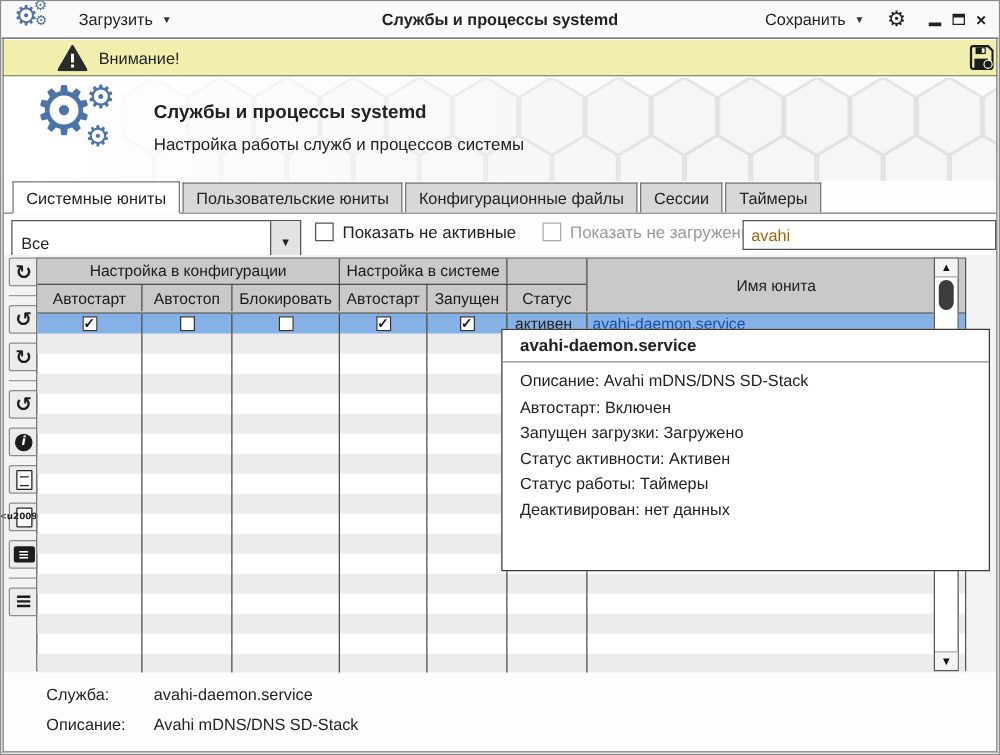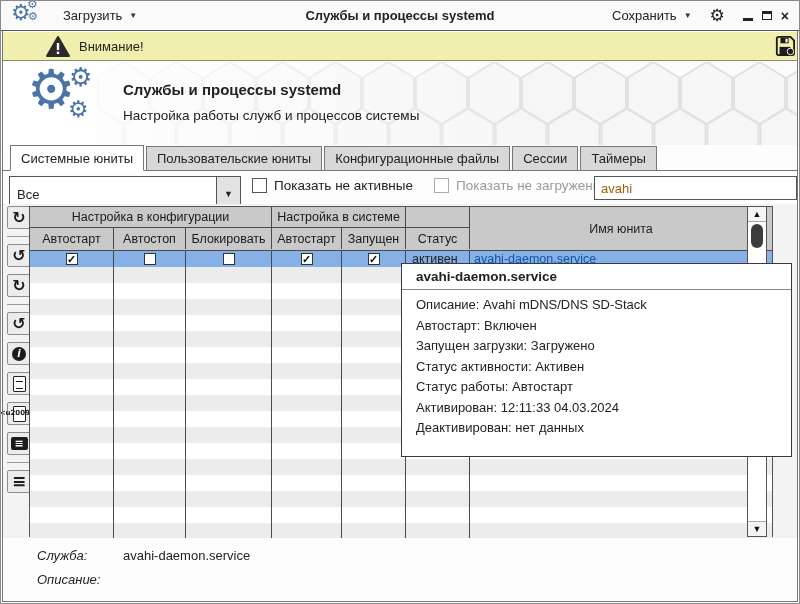--- a/index.html
+++ b/index.html
@@ -148,21 +148,21 @@
     background:#fff; border:1px solid #3a3a3a; z-index:50; }
   .tt-title{ height:26px; line-height:25px; padding-left:14px; font-weight:bold;
     font-size:13.5px; border-bottom:1px solid #888; }
   .tt-lines{ padding:5px 8px 0 14px; }
   .tt-line{ height:20.5px; line-height:20.5px; font-size:13px; white-space:nowrap; }
 
   
   .footer{ position:absolute; left:2px; right:2px; top:537px; height:58px; background:#fdfdfd; }
   .f-row{ position:absolute; left:34px; display:flex; }
   .f-row1{ top:10px; } .f-row2{ top:34px; }
-  .f-label{ width:86px; font-size:13px;font-style:italic; }
+  .f-label{ width:86px; font-size:13px; }
   .f-value{ font-size:13px; }
 </style>
 </head>
 <body>
 
 <div class="window">
 
   <div class="titlebar">
     <span class="gearcluster">
       <span class="g1">⚙</span>
@@ -491,30 +491,30 @@
     </div>
   </div>
 
   <div class="tooltip">
     <div class="tt-title">avahi-daemon.service</div>
     <div class="tt-lines">
         <div class="tt-line">Описание: Avahi mDNS/DNS SD-Stack</div>
         <div class="tt-line">Автостарт: Включен</div>
         <div class="tt-line">Запущен загрузки: Загружено</div>
         <div class="tt-line">Статус активности: Активен</div>
-        <div class="tt-line">Статус работы: Автостарт</div>
-        <div class="tt-line">Активирован: 12:11:33 04.03.2024</div>
+        <div class="tt-line">Статус работы: Таймеры</div>
         <div class="tt-line">Деактивирован: нет данных</div>
       </div>
   </div>
 
   <div class="footer">
     <div class="f-row f-row1">
       <span class="f-label">Служба:</span>
       <span class="f-value">avahi-daemon.service</span>
     </div>
     <div class="f-row f-row2">
       <span class="f-label">Описание:</span>
+      <span class="f-value">Avahi mDNS/DNS SD-Stack</span>
     </div>
   </div>
 
   <div class="frame"></div>
 </div>
 
 </body></html>

